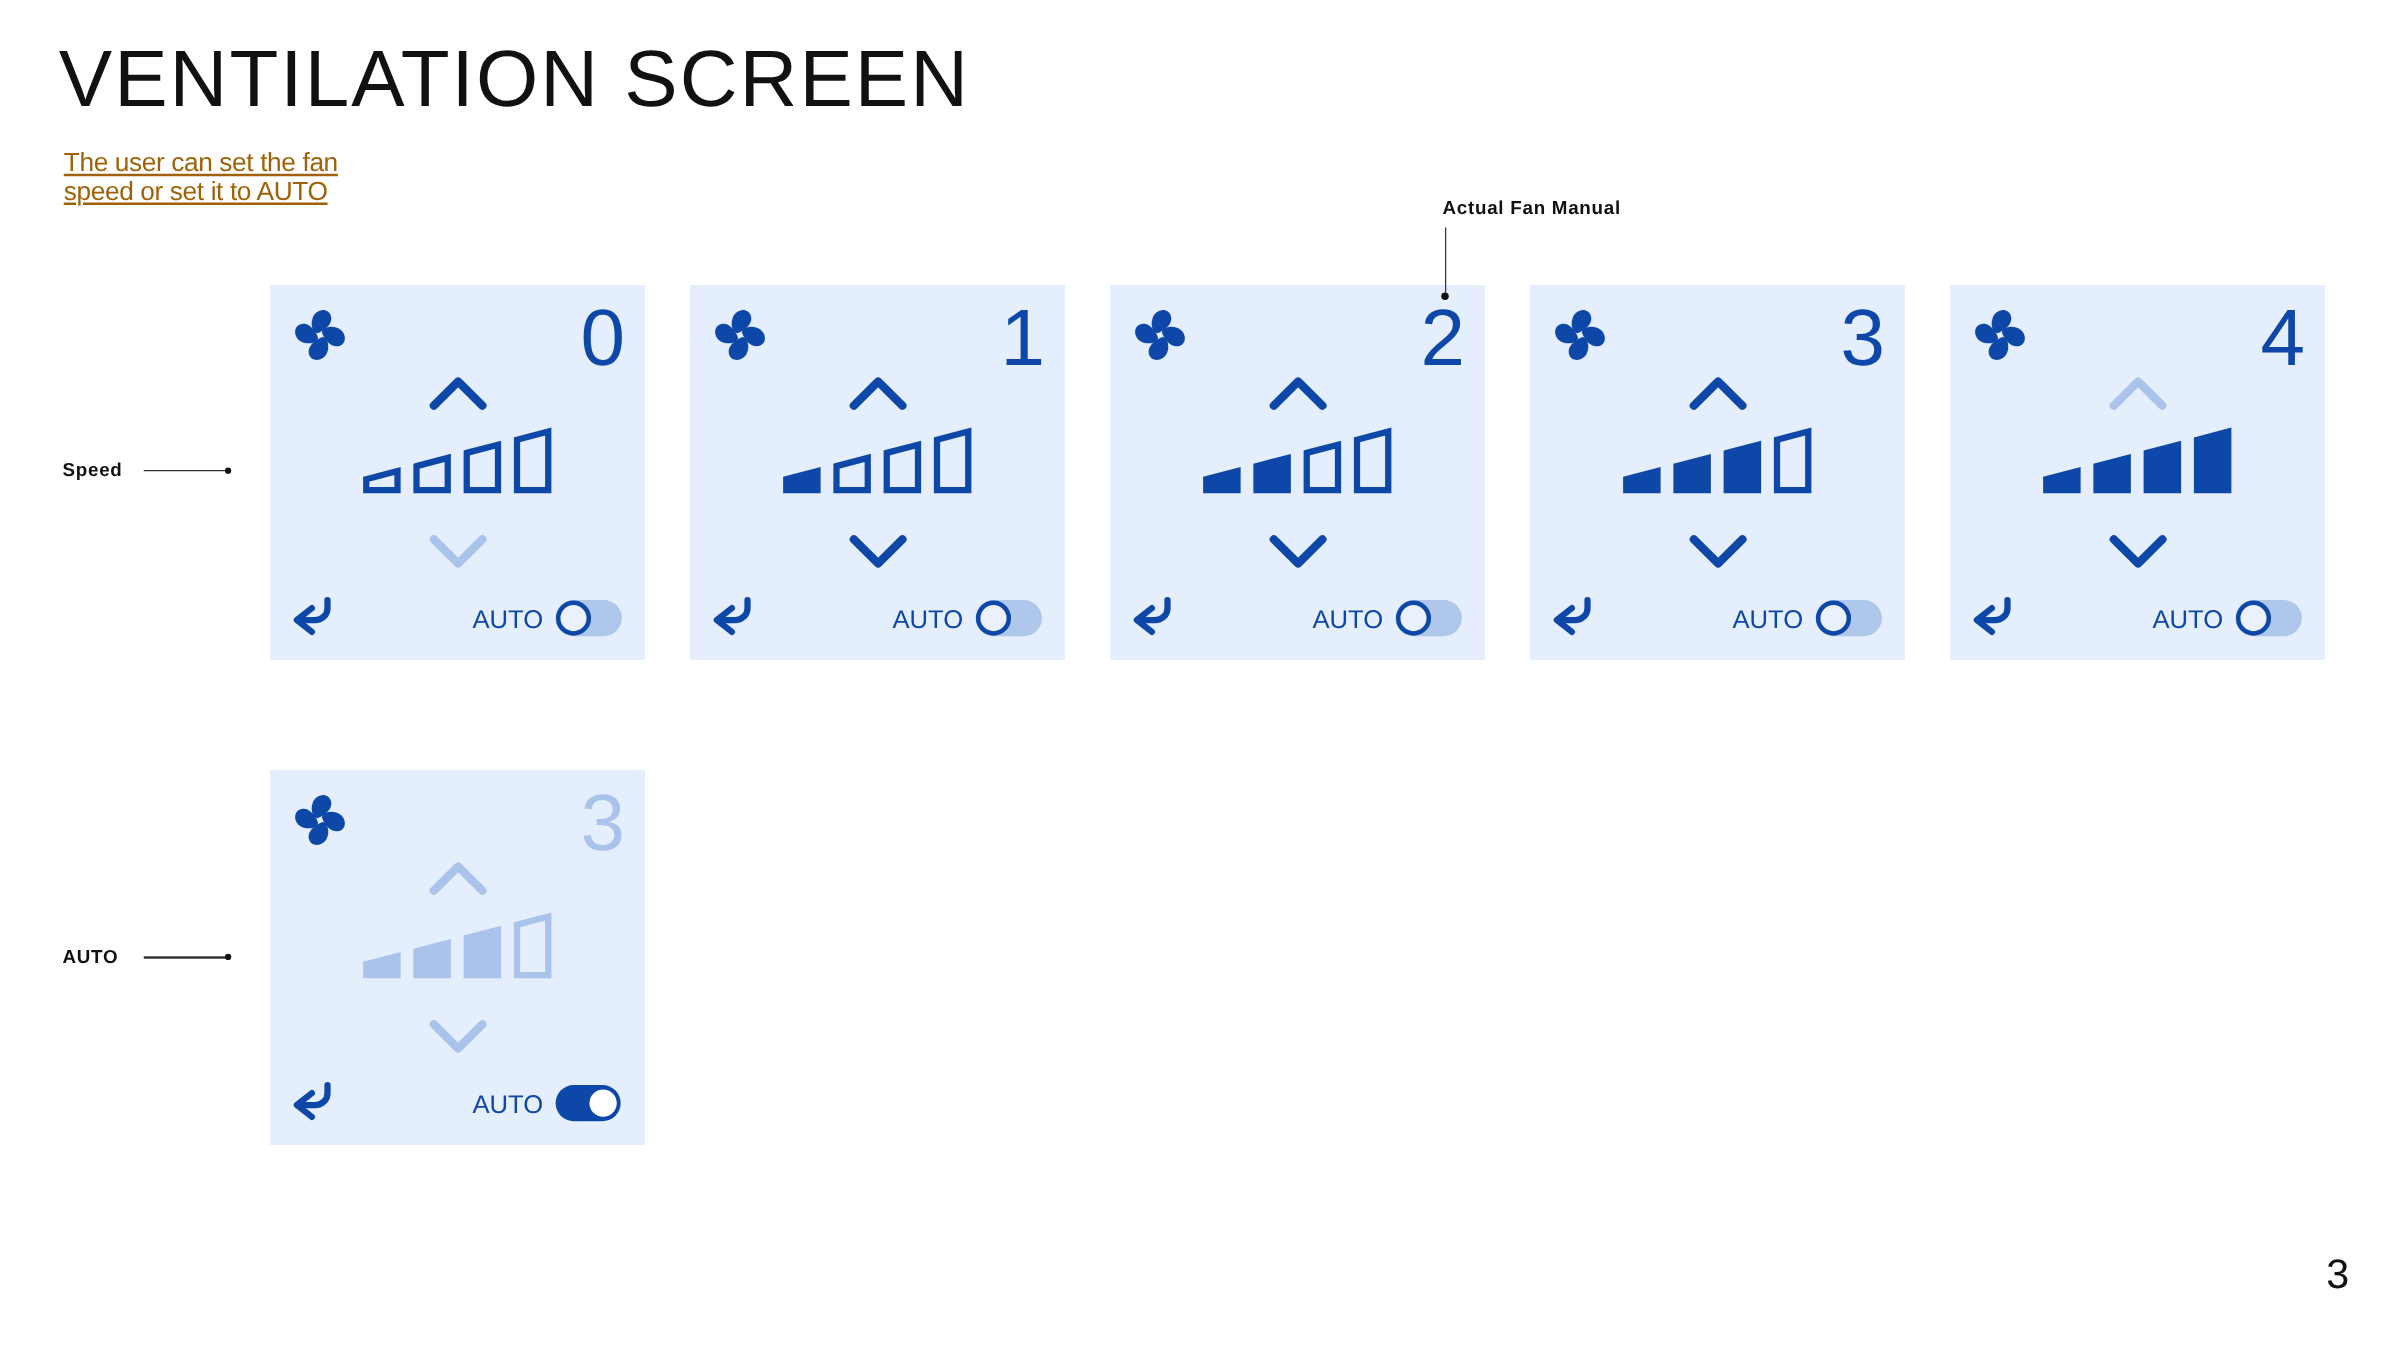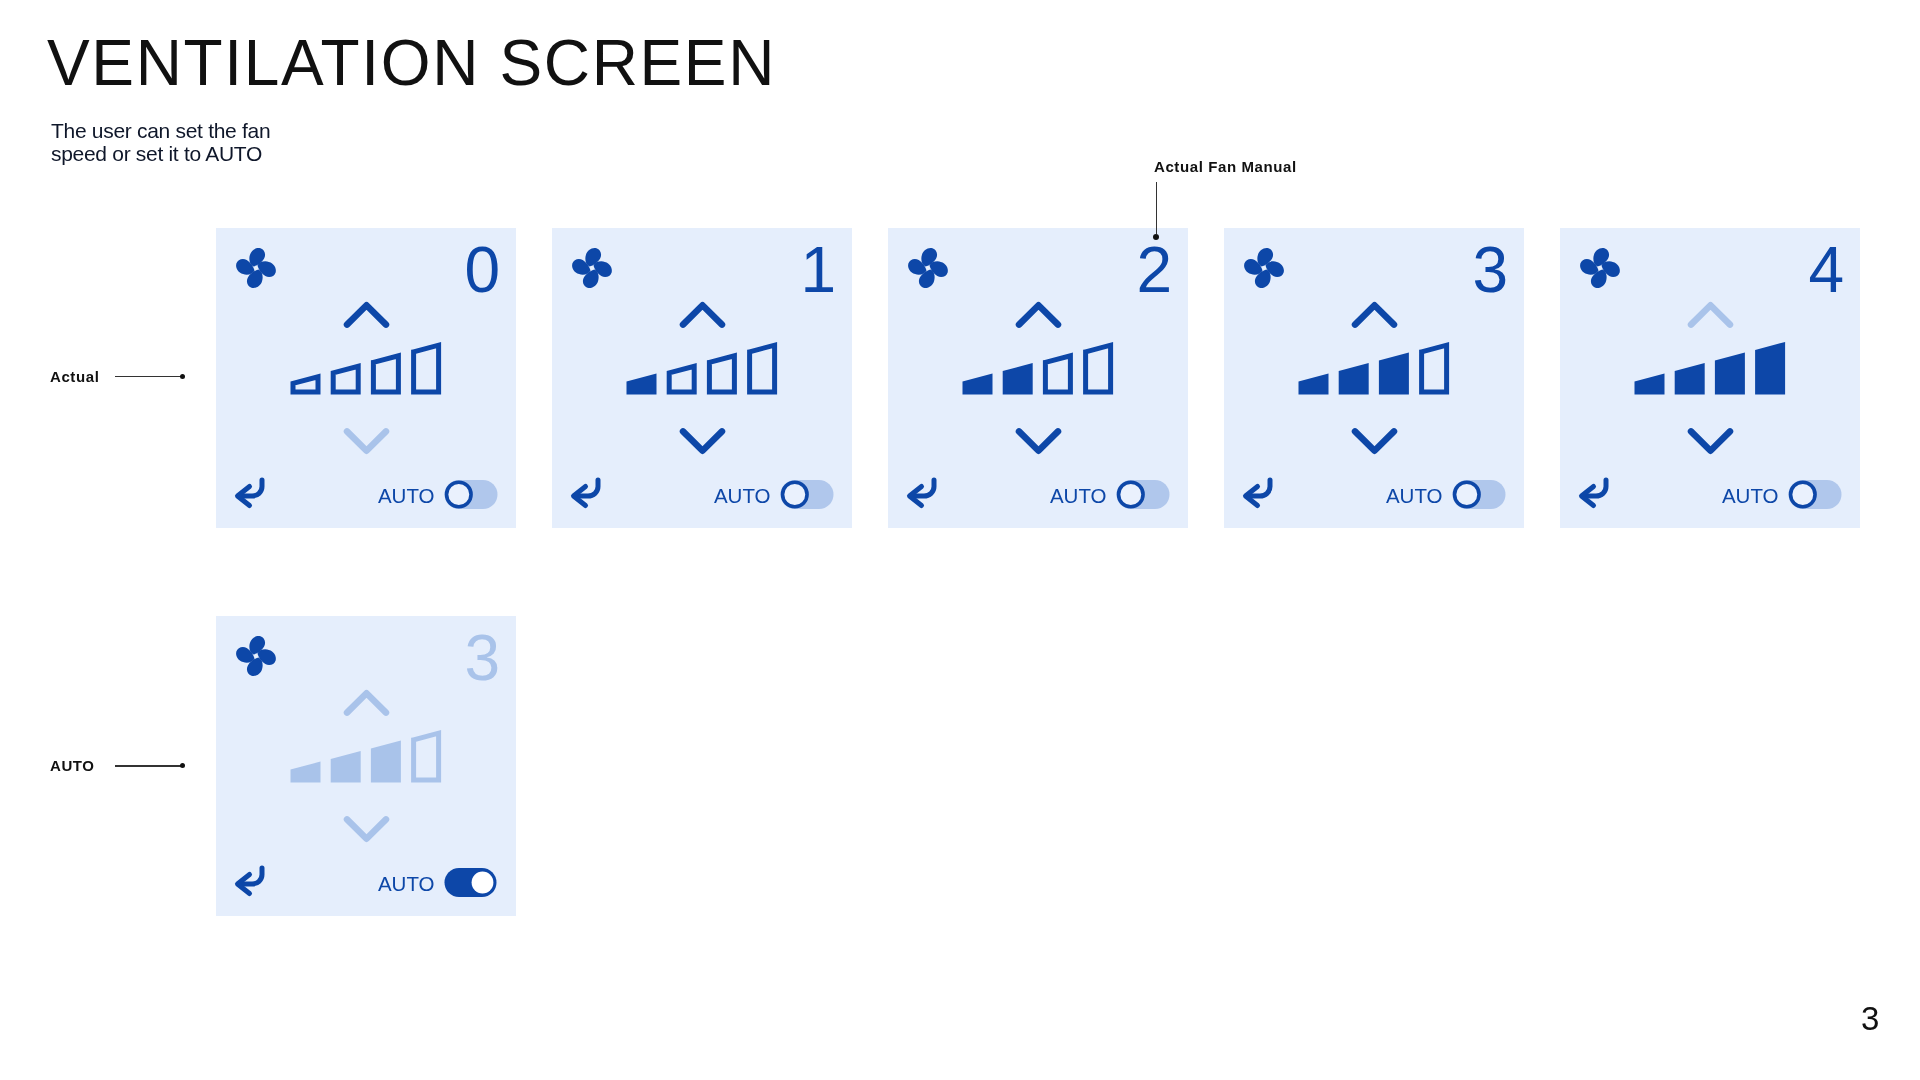--- a/index.html
+++ b/index.html
@@ -7,23 +7,23 @@
 .page { position:relative; width:1920px; height:1080px; overflow:hidden; }
 .card { position:absolute; width:300px; height:300px; }
 .lbl { position:absolute; font-weight:bold; font-size:15px; letter-spacing:0.6px; color:#111; z-index:5; }
 .hline { position:absolute; height:1.5px; background:#333; z-index:5; }
 .dot { position:absolute; width:5px; height:5px; border-radius:50%; background:#111; z-index:6; }
 </style>
 </head>
 <body>
 <div class="page">
 <div style="position:absolute;left:47px;top:26px;font-size:64px;color:#111;letter-spacing:1.65px;">VENTILATION SCREEN</div>
-<div style="position:absolute;left:51px;top:119px;font-size:21px;line-height:23px;letter-spacing:-0.3px;color:#0f172a;">The user can set the fan<br>speed or set it to AUTO</div>
+<div style="position:absolute;left:51px;top:119px;font-size:21px;line-height:23px;letter-spacing:-0.3px;color:#a16207;text-decoration:underline;">The user can set the fan<br>speed or set it to AUTO</div>
 
-<div class="lbl" style="left:50px;top:368px;">Actual</div>
+<div class="lbl" style="left:50px;top:368px;">Speed</div>
 <div class="hline" style="left:115px;top:375.5px;width:68px;"></div>
 <div class="dot" style="left:180px;top:373.5px;"></div>
 
 <div class="lbl" style="left:50px;top:756.5px;">AUTO</div>
 <div class="hline" style="left:115px;top:765px;width:68px;"></div>
 <div class="dot" style="left:180px;top:763px;"></div>
 
 <div class="lbl" style="left:1154px;top:158px;">Actual Fan Manual</div>
 <div style="position:absolute;left:1155.6px;top:182px;width:1.3px;height:52px;background:#333;z-index:5;"></div>
 <div class="dot" style="left:1153.3px;top:233.5px;width:6px;height:6px;"></div>

